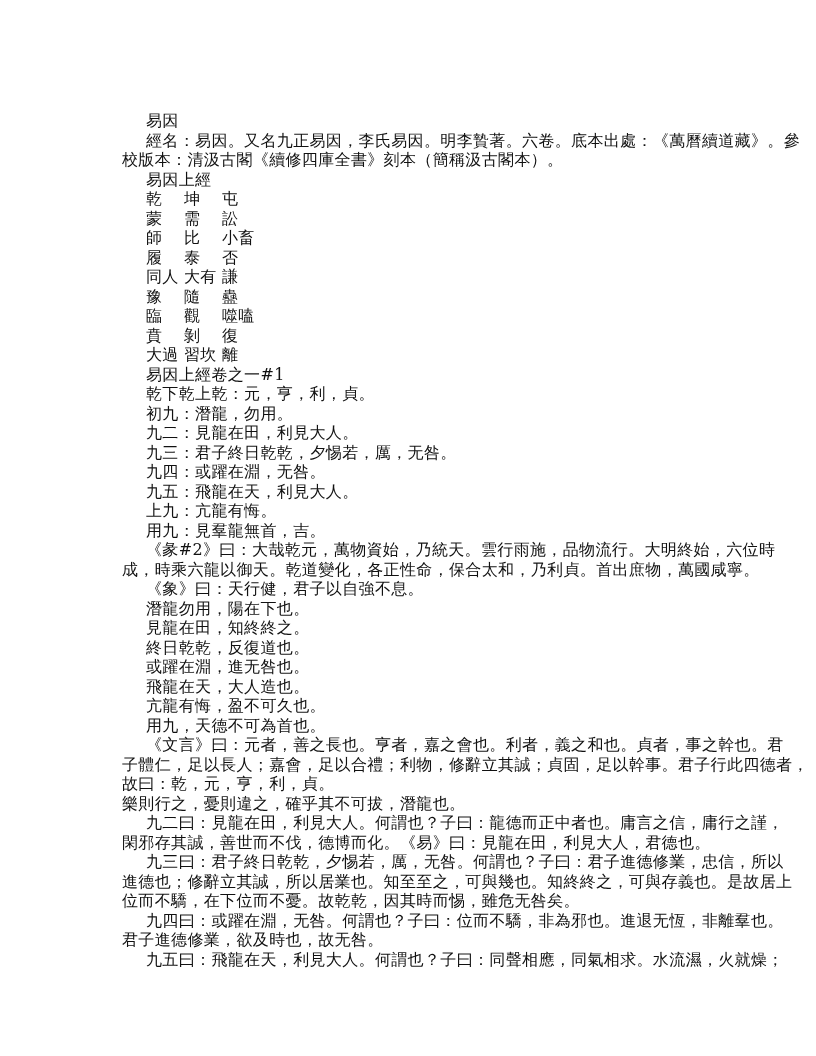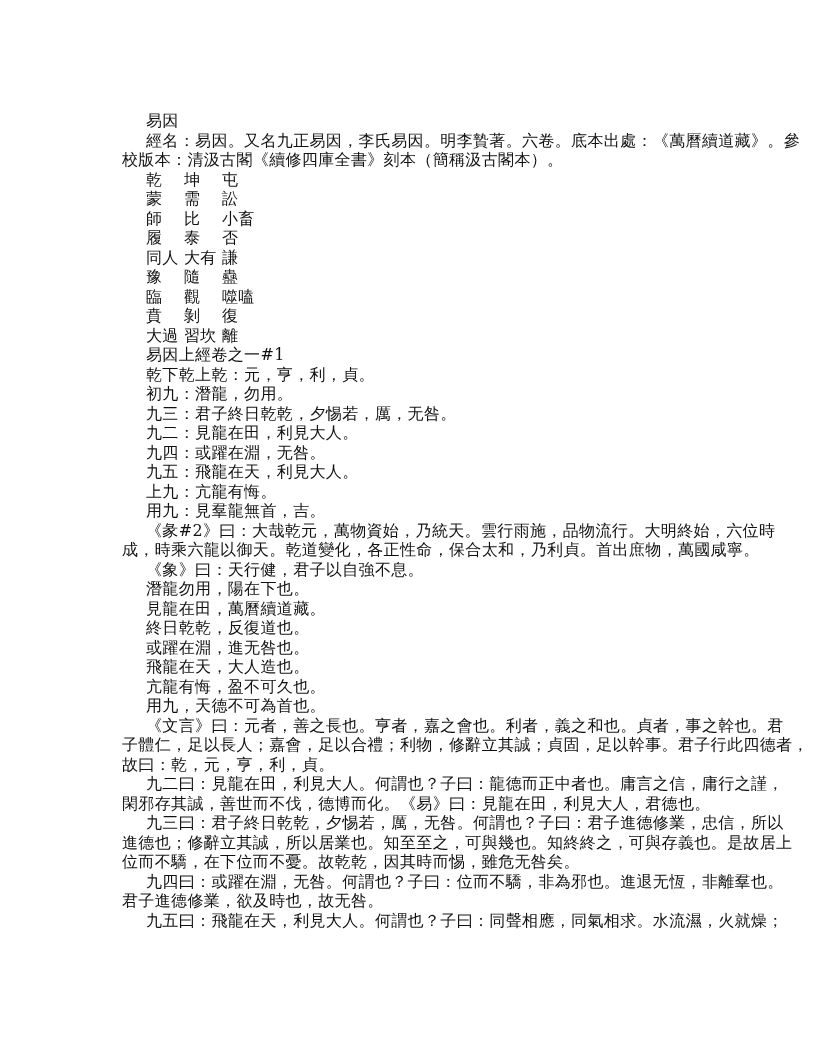--- a/index.html
+++ b/index.html
@@ -11,20 +11,21 @@
   .grid { display:flex; }
   .grid span { display:inline-block; width:38px; }
 </style>
 </head>
 <body>
 
 <div class="page">
   <div class="line ind">易因</div>
   <div class="line ind">經名：易因。又名九正易因，李氏易因。明李贄著。六卷。底本出處：《萬曆續道藏》。參</div>
   <div class="line">校版本：清汲古閣《續修四庫全書》刻本（簡稱汲古閣本）。</div>
+  <div class="line ind">易因上經</div>
 
   <div>
     <div class="line ind grid">
         <span>乾</span>
         <span>坤</span>
         <span>屯</span>
       </div>
     <div class="line ind grid">
         <span>蒙</span>
         <span>需</span>
@@ -65,39 +66,40 @@
         <span>習坎</span>
         <span>離</span>
       </div>
   </div>
 
   <div class="line ind">易因上經卷之一#1</div>
 
   <div id="body-lines">
       <div class="line ind">乾下乾上乾：元，亨，利，貞。</div>
       <div class="line ind">初九：潛龍，勿用。</div>
+      <div class="line ind">九二：見龍在田，利見大人。</div>
       <div class="line ind">九三：君子終日乾乾，夕惕若，厲，无咎。</div>
-      <div class="line ind">九二：見龍在田，利見大人。</div>
       <div class="line ind">九四：或躍在淵，无咎。</div>
       <div class="line ind">九五：飛龍在天，利見大人。</div>
       <div class="line ind">上九：亢龍有悔。</div>
       <div class="line ind">用九：見羣龍無首，吉。</div>
       <div class="line ind">《彖#2》曰：大哉乾元，萬物資始，乃統天。雲行雨施，品物流行。大明終始，六位時</div>
       <div class="line">成，時乘六龍以御天。乾道變化，各正性命，保合太和，乃利貞。首出庶物，萬國咸寧。</div>
       <div class="line ind">《象》曰：天行健，君子以自強不息。</div>
       <div class="line ind">潛龍勿用，陽在下也。</div>
-      <div class="line ind">見龍在田，萬曆續道藏。</div>
+      <div class="line ind">見龍在田，知終終之。</div>
       <div class="line ind">終日乾乾，反復道也。</div>
       <div class="line ind">或躍在淵，進无咎也。</div>
       <div class="line ind">飛龍在天，大人造也。</div>
       <div class="line ind">亢龍有悔，盈不可久也。</div>
       <div class="line ind">用九，天德不可為首也。</div>
       <div class="line ind">《文言》曰：元者，善之長也。亨者，嘉之會也。利者，義之和也。貞者，事之幹也。君</div>
       <div class="line">子體仁，足以長人；嘉會，足以合禮；利物，修辭立其誠；貞固，足以幹事。君子行此四德者，</div>
       <div class="line">故曰：乾，元，亨，利，貞。</div>
+      <div class="line">樂則行之，憂則違之，確乎其不可拔，潛龍也。</div>
       <div class="line ind">九二曰：見龍在田，利見大人。何謂也？子曰：龍德而正中者也。庸言之信，庸行之謹，</div>
       <div class="line">閑邪存其誠，善世而不伐，德博而化。《易》曰：見龍在田，利見大人，君德也。</div>
       <div class="line ind">九三曰：君子終日乾乾，夕惕若，厲，无咎。何謂也？子曰：君子進德修業，忠信，所以</div>
       <div class="line">進德也；修辭立其誠，所以居業也。知至至之，可與幾也。知終終之，可與存義也。是故居上</div>
       <div class="line">位而不驕，在下位而不憂。故乾乾，因其時而惕，雖危无咎矣。</div>
       <div class="line ind">九四曰：或躍在淵，无咎。何謂也？子曰：位而不驕，非為邪也。進退无恆，非離羣也。</div>
       <div class="line">君子進德修業，欲及時也，故无咎。</div>
       <div class="line ind">九五曰：飛龍在天，利見大人。何謂也？子曰：同聲相應，同氣相求。水流濕，火就燥；</div>
     </div>
 </div>

